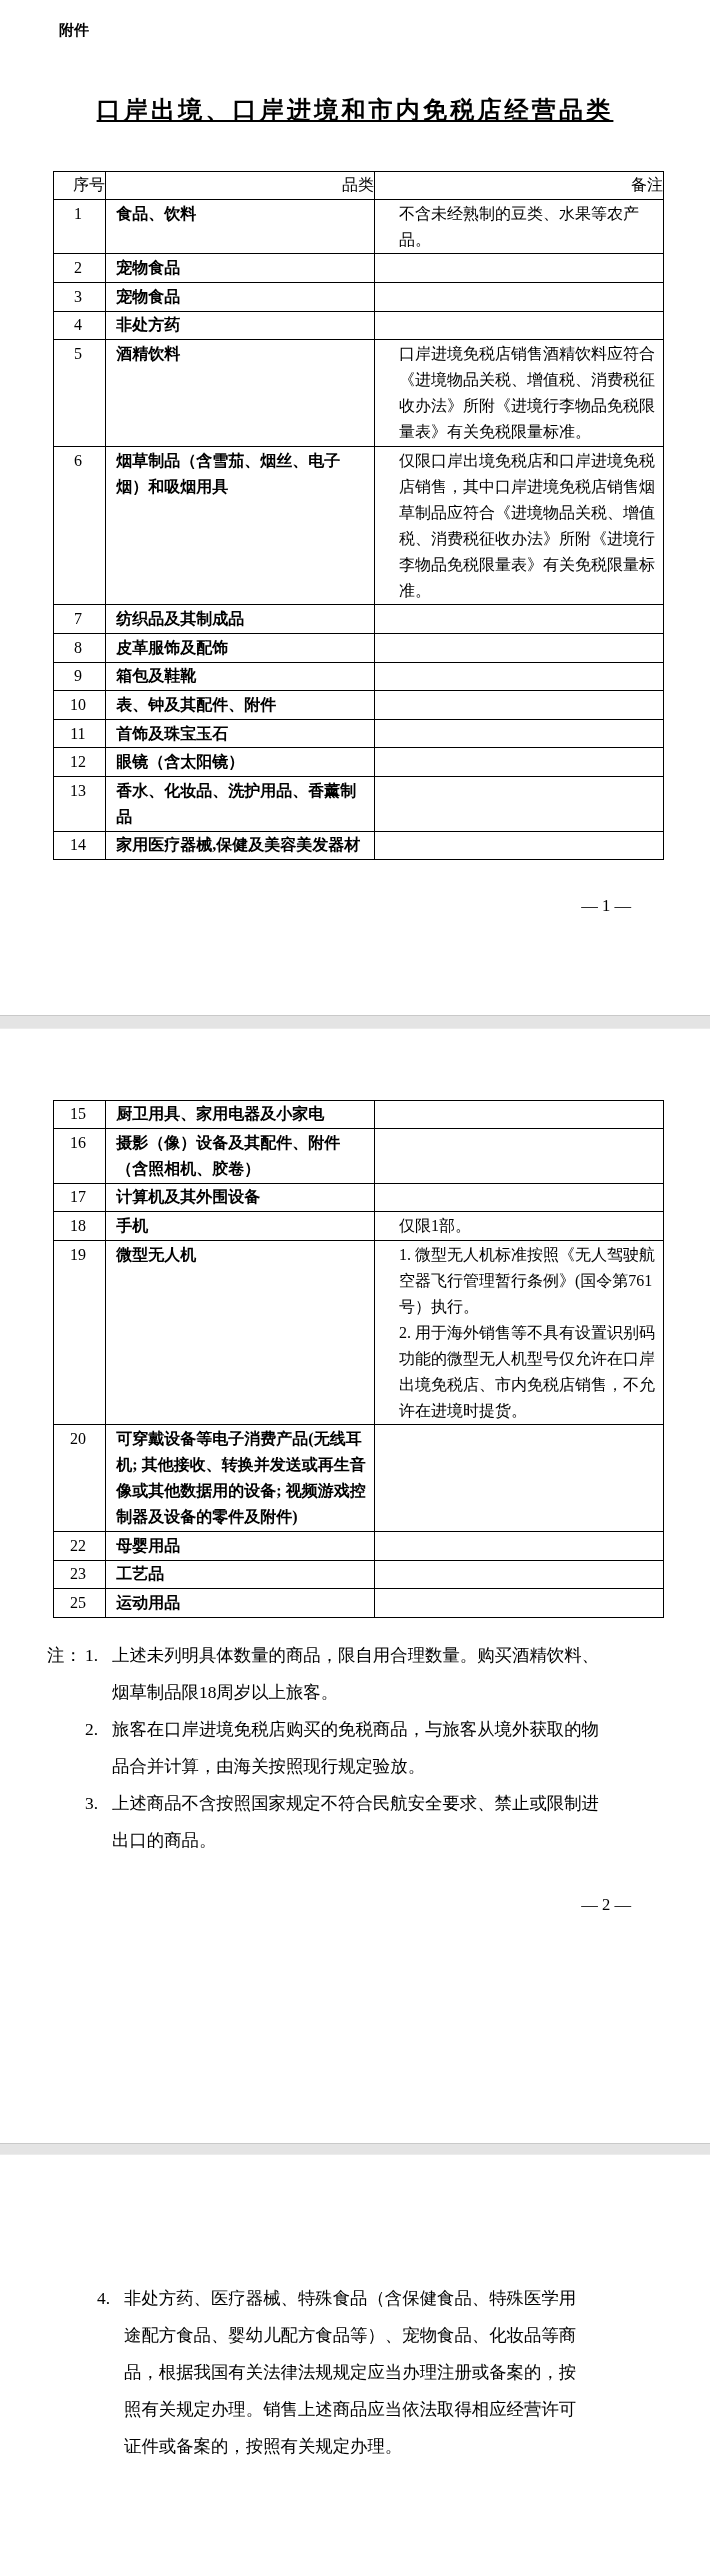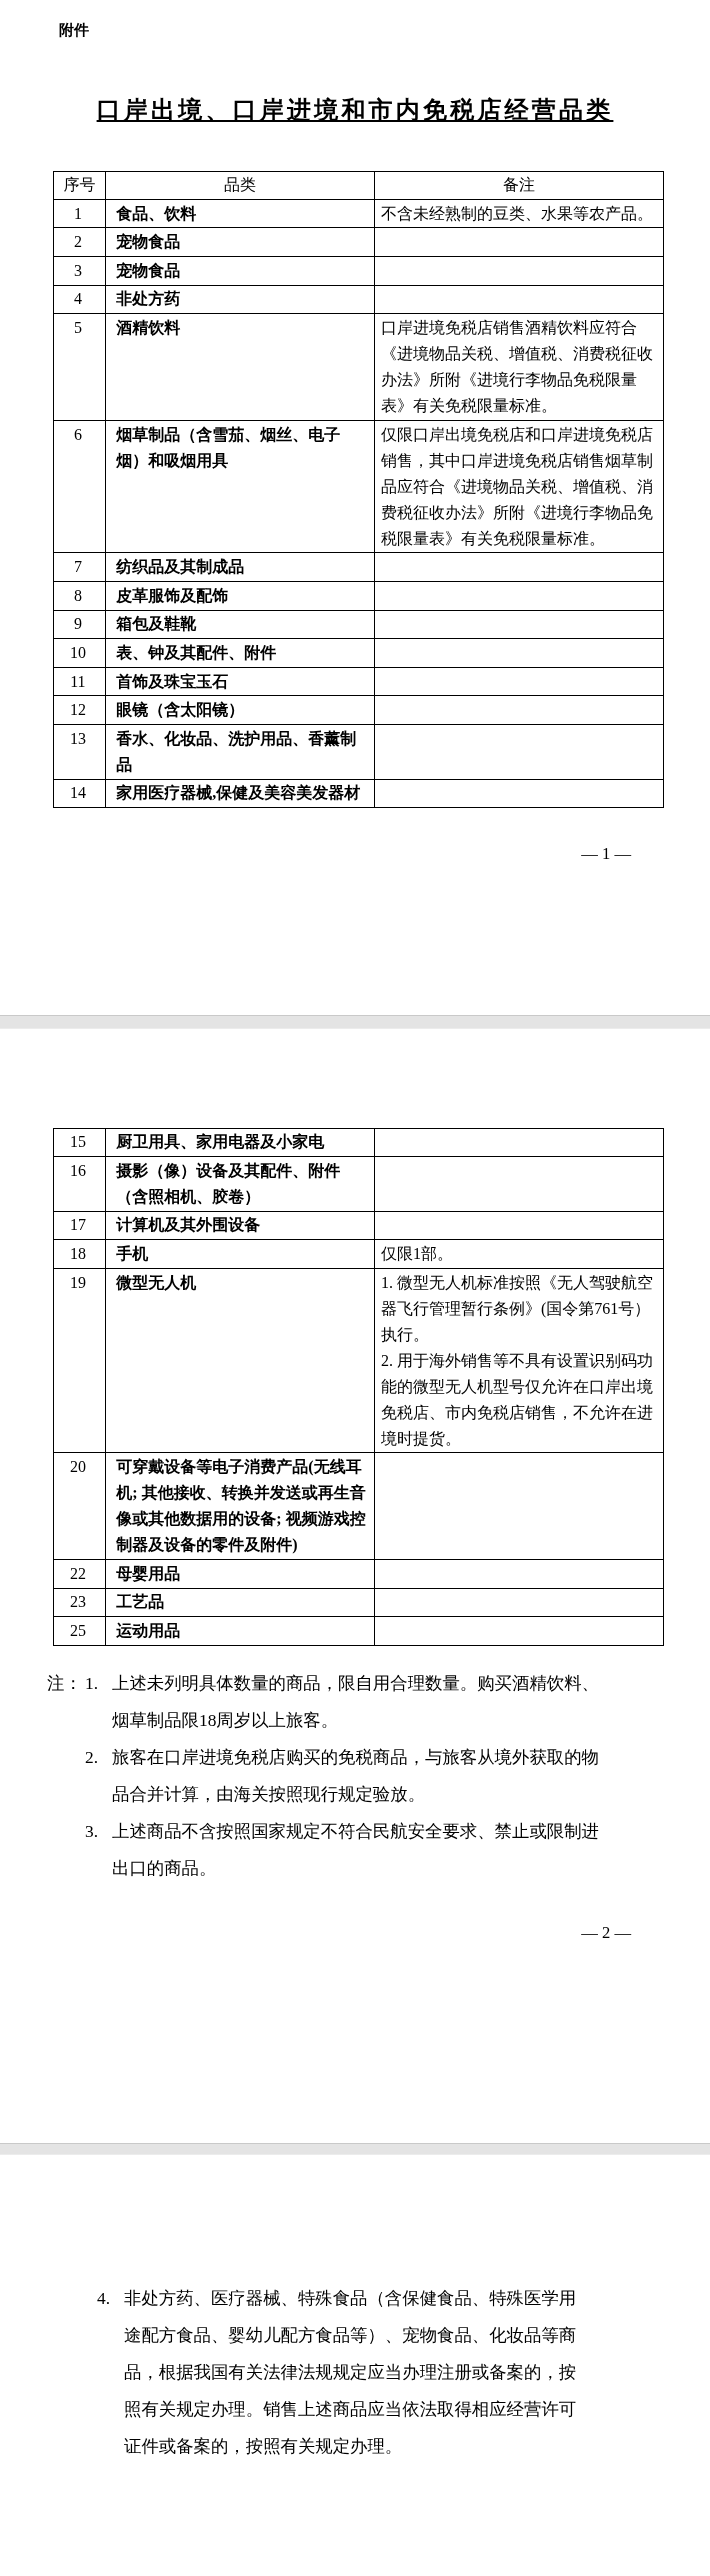--- a/index.html
+++ b/index.html
@@ -35,32 +35,32 @@
     line-height:27px;
     text-decoration:underline;
   }
 
   table.goods {
     border-collapse:collapse; table-layout:fixed;
     margin:47px 0 0 53px; width:610px;
     border:1.6px solid #000;
     font-size:16px; line-height:26px;
   }
-  table.goods-p2 { margin-top:99px; }
+  table.goods-p2 { margin-top:71px; }
   .goods th {
-    border:0.8px solid #000; font-weight:normal; text-align:center;
+    border:0.8px solid #000; font-weight:normal; text-align:right;
     height:27px; padding:0; font-size:16px;
   }
   .goods td {
     border:0.8px solid #000; vertical-align:top;
     padding:0.8px 3.2px 0.8px 0;
   }
   td.c-no  { text-align:center; padding-left:0; }
   td.c-cat { padding-left:10.3px;font-weight:bold; }
-  td.c-rem { padding-left:6px; white-space:pre-line;border-radius:7px; }
+  td.c-rem { padding-left:24px; white-space:pre-line;border-radius:7px; }
 
   .notes {
     margin-top:19px; padding-left:47px; padding-right:95px;
     font-size:17.4px; line-height:37px;
   }
   .note-item { display:flex; }
   .note-prefix { flex:0 0 38px; }
   .note-item.indented { margin-left:38px; }
   .note-num { flex:0 0 27px; }
   .note-text { flex:1; }

